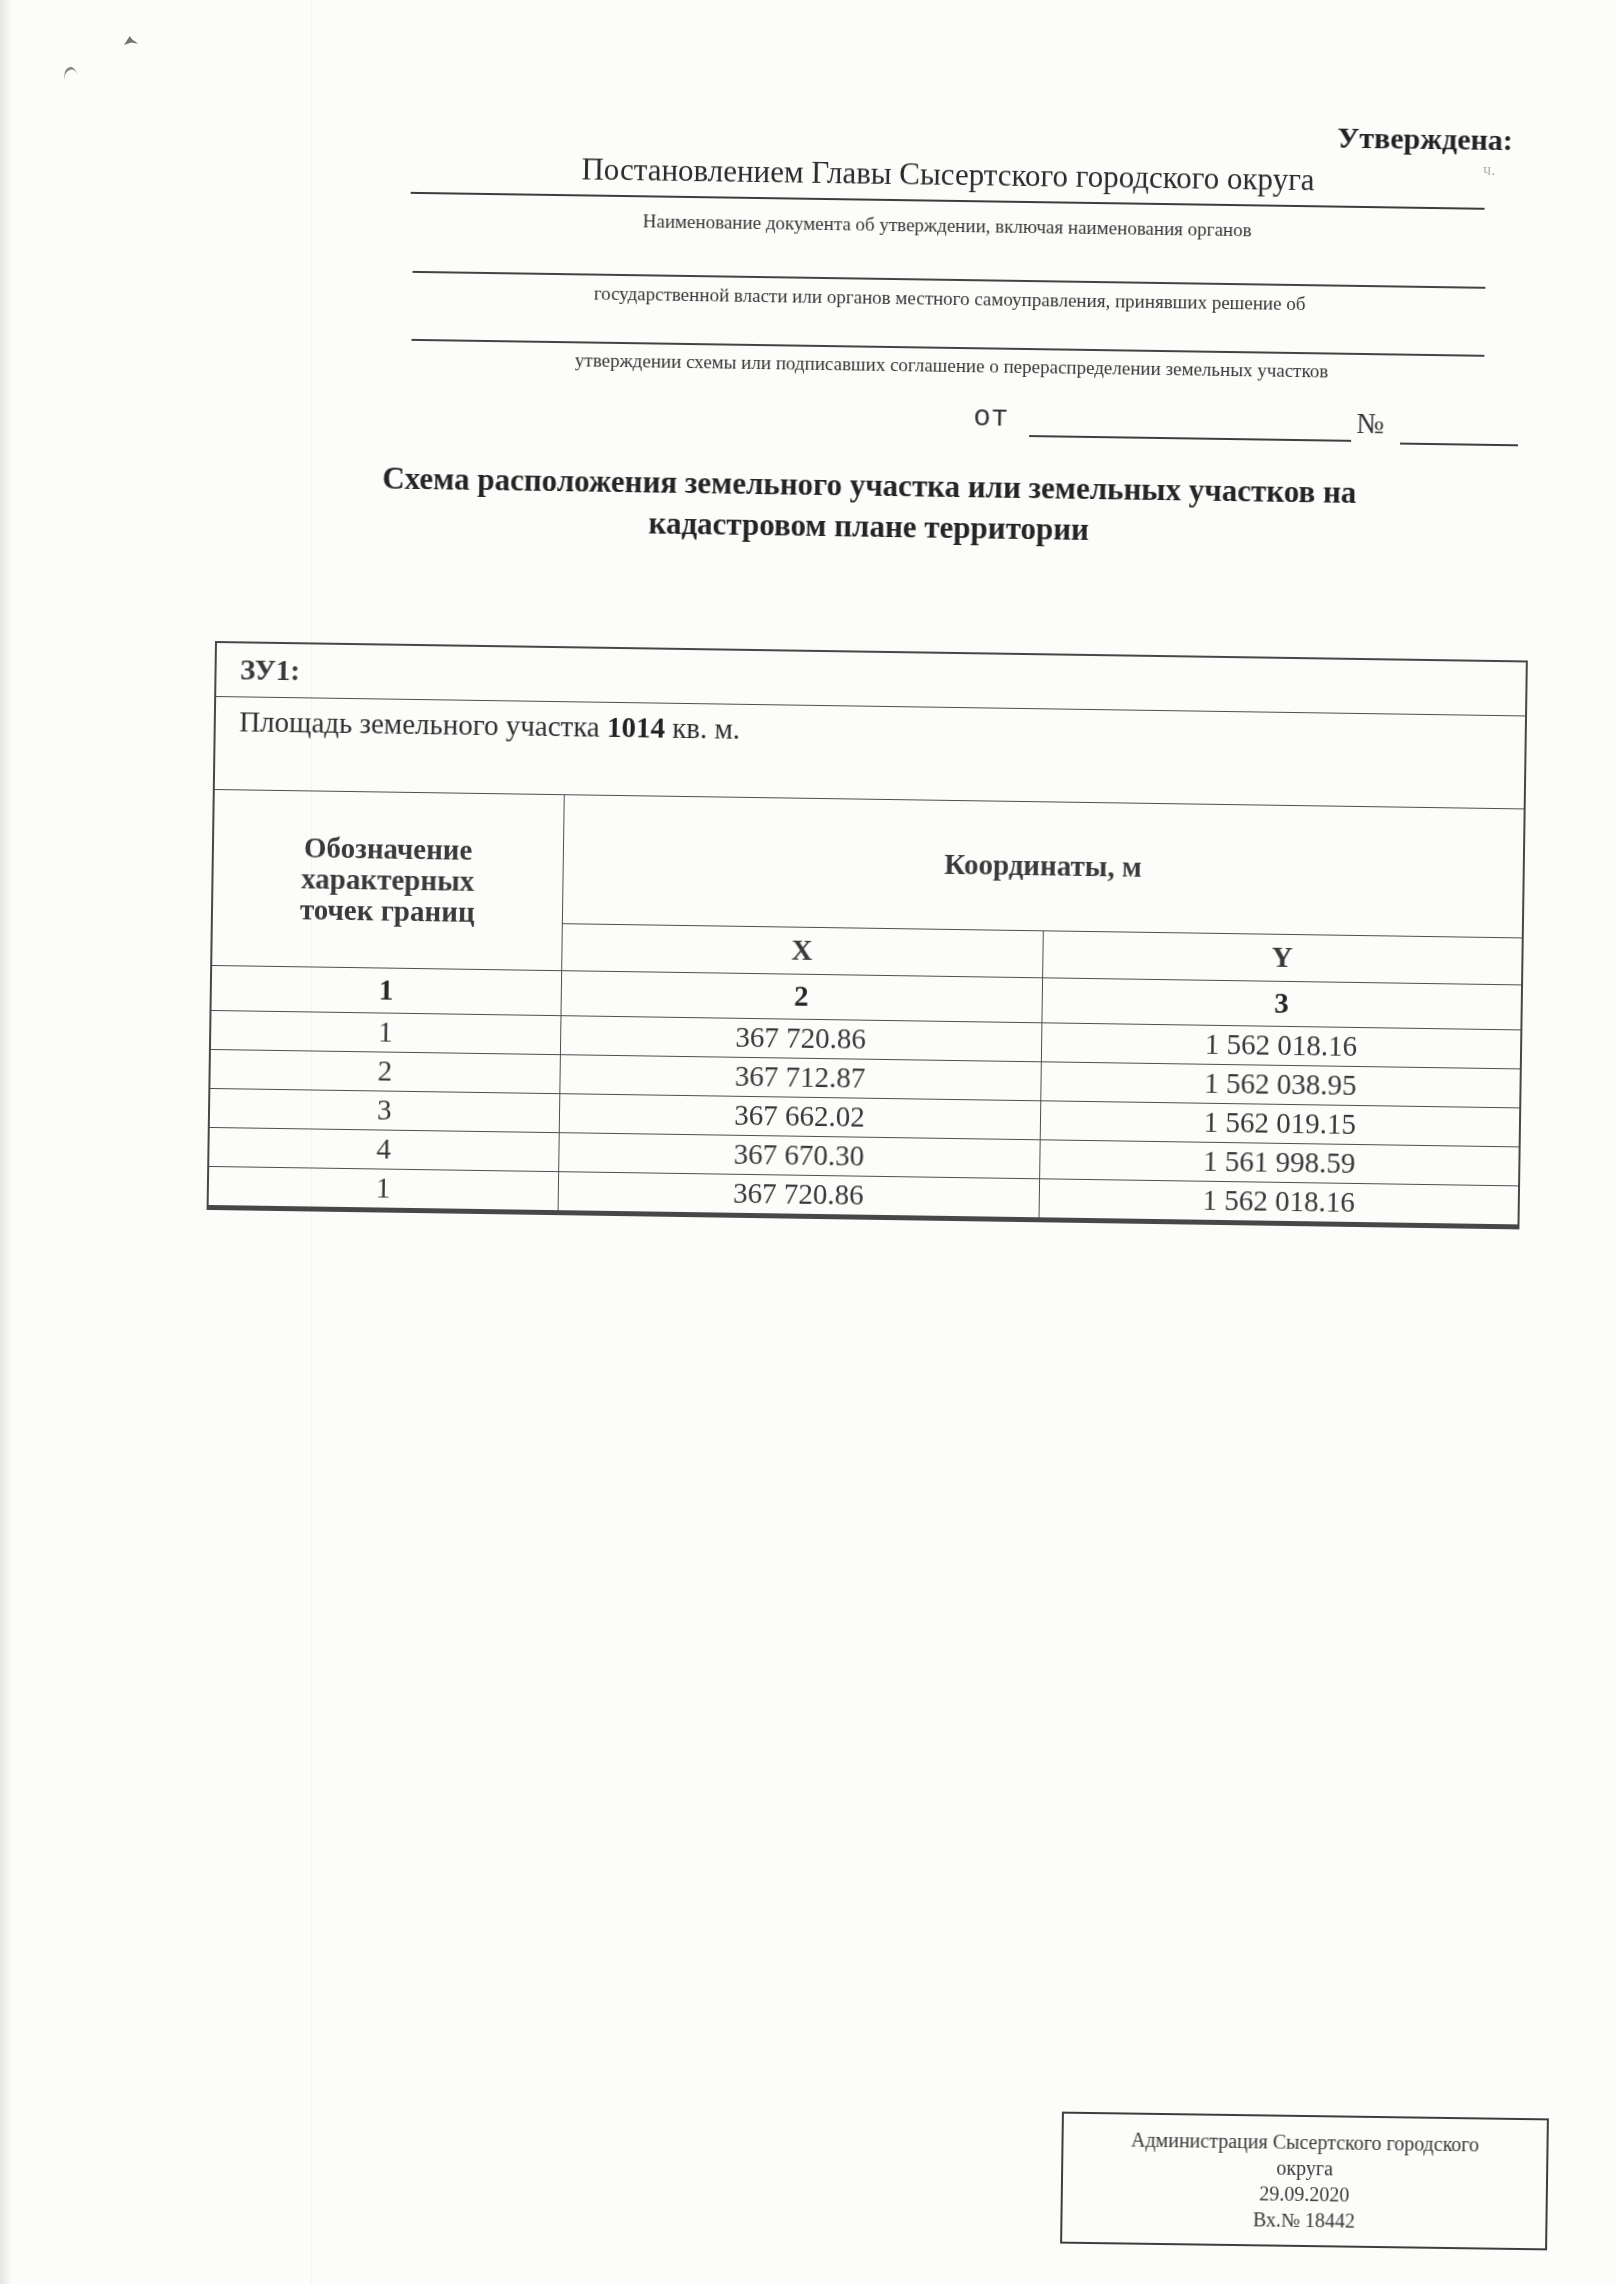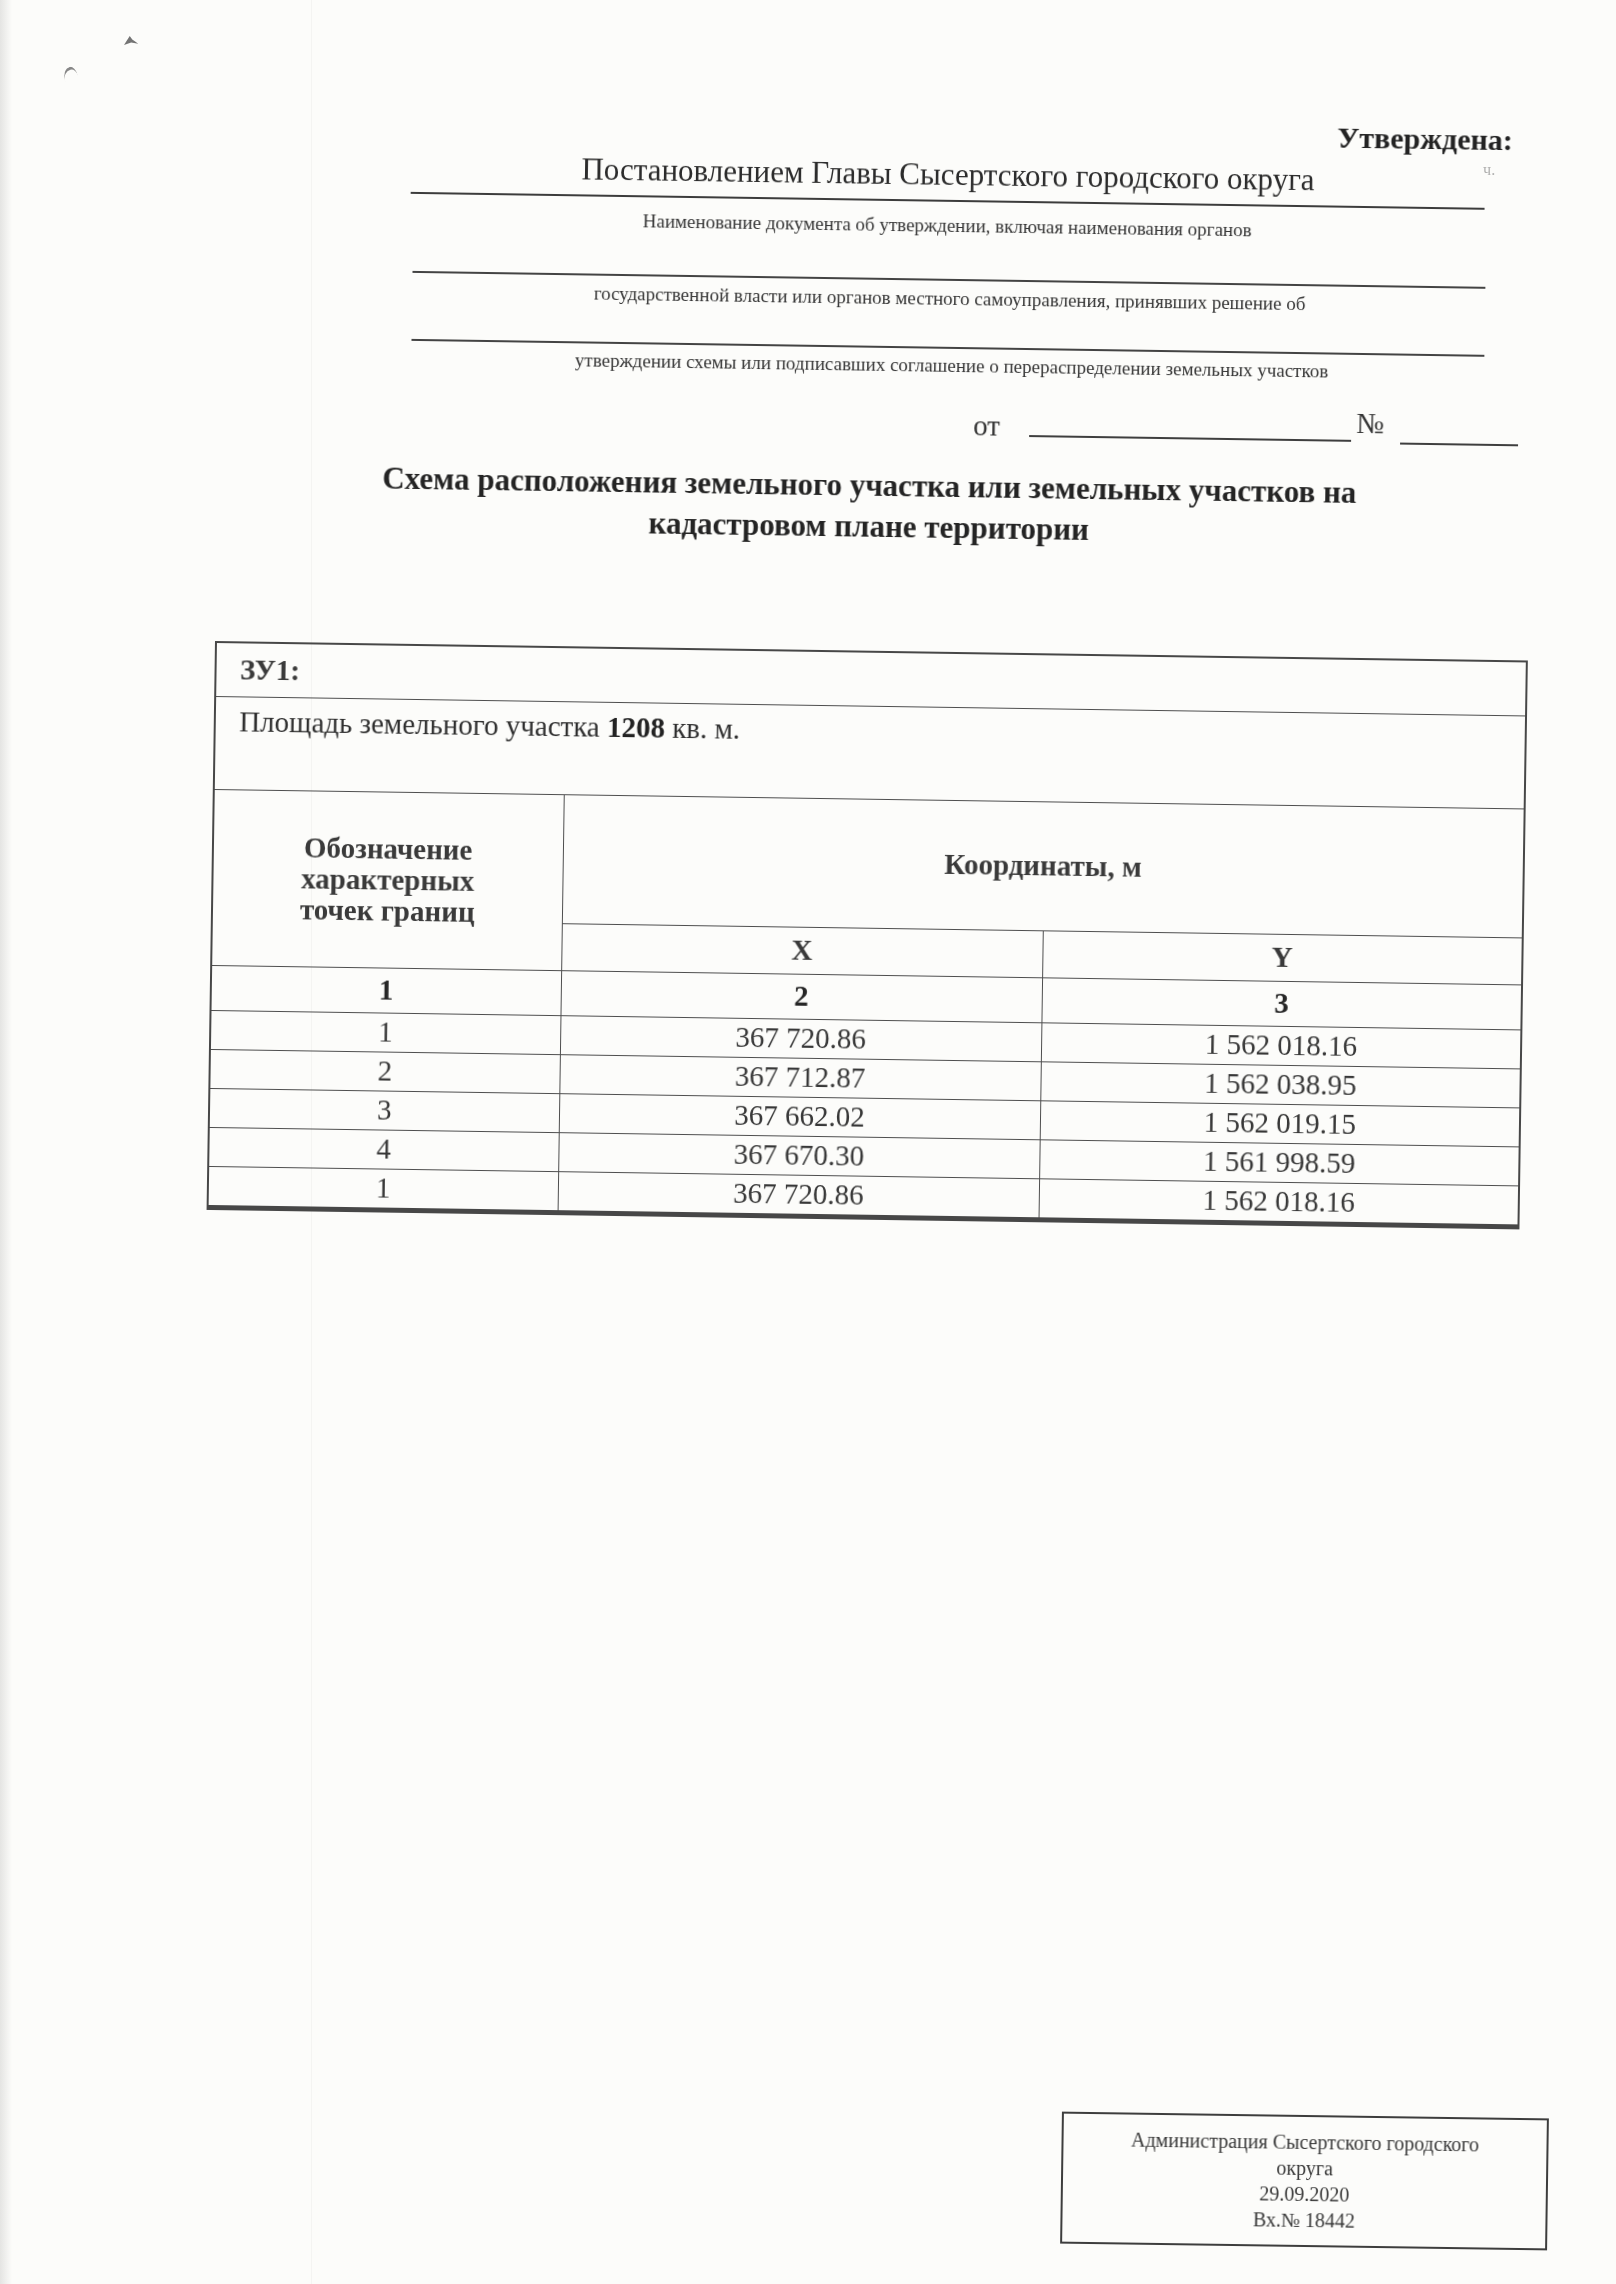--- a/index.html
+++ b/index.html
@@ -27,21 +27,21 @@
   .doc-value{position:absolute;left:13px;top:42px;width:1074px;text-align:center;
     font-size:31px;color:#2b2b2b;padding-bottom:6.5px;border-bottom:2px solid #3c3c3c;}
   .cap{position:absolute;text-align:center;font-size:19px;color:#363636;}
   .cap1{left:78px;top:100px;width:944px;}
   .cap2{left:19.5px;top:173px;width:1068px;}
   .cap3{left:0;top:240px;width:1113px;}
   .rule{position:absolute;left:16.3px;width:1073px;height:0;border-top:2px solid #434343;}
   .rule2{top:164px;}
   .rule3{top:232px;}
   .ot-row{position:absolute;left:0;top:286px;width:1126px;height:46px;font-size:29px;color:#333;}
-  .ot-label{position:absolute;left:579px;top:8px;}
+  .ot-label{position:absolute;left:579px;top:0;font-family:Liberation Mono, monospace;}
   .no-label{position:absolute;left:962px;top:0;}
   .fill{position:absolute;height:0;border-top:2px solid #3e3e3e;}
   .fill.a{left:635px;top:33px;width:322px;}
   .fill.b{left:1006px;top:35px;width:118px;}
 
   
   .doc-title{position:absolute;left:221px;top:456px;width:1292px;text-align:center;
     font-weight:bold;font-size:31px;line-height:1.32;color:#242424;white-space:pre-line;}
 
   
@@ -106,21 +106,21 @@
       <colgroup>
           <col class="c1">
           <col class="c2">
           <col class="c3">
         </colgroup>
       <tbody>
         <tr class="r-zu">
           <td colspan="3" class="cell-zu">ЗУ1:</td>
         </tr>
         <tr class="r-area">
-          <td colspan="3"><span>Площадь земельного участка</span> <span class="bold">1208</span> <span>кв. м.</span></td>
+          <td colspan="3"><span>Площадь земельного участка</span> <span class="bold">1014</span> <span>кв. м.</span></td>
         </tr>
         <tr class="r-h1">
           <td rowspan="2" class="cell-hdr cell-points-hdr">Обозначение
 характерных
 точек границ</td>
           <td colspan="2" class="cell-hdr">Координаты, м</td>
         </tr>
         <tr class="r-h2">
           <td class="cell-hdr">X</td>
           <td class="cell-hdr">Y</td>

